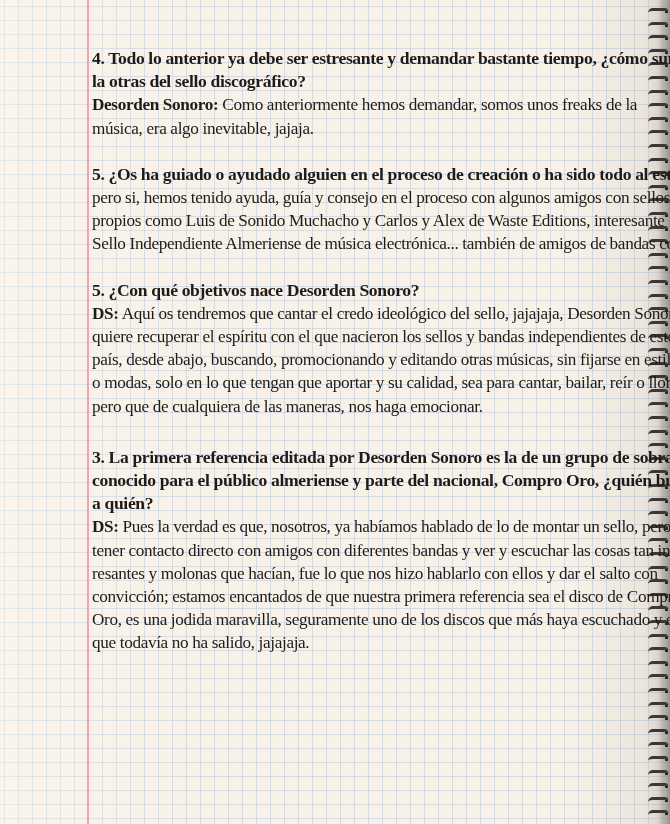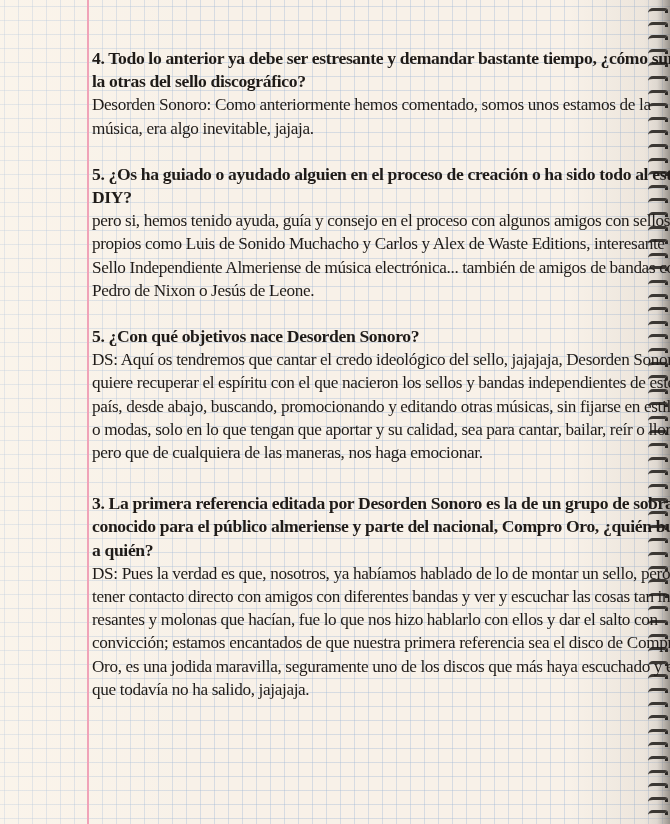--- a/index.html
+++ b/index.html
@@ -41,21 +41,21 @@
     position: absolute; left: 92px; top: 47px; width: 548px;
     color: #1f1b18;
     font-size: 17.2px; line-height: 23.2px;
     letter-spacing: -0.35px;
   }
   .qa { margin: 0; }
   .qa + .qa { margin-top: 23px; }
   .qa.q7 { margin-top: 28px; }
   .question { font-weight: bold; font-size: 17.6px; margin: 0; }
   .answer { margin: 0; font-weight: normal; }
-  .speaker { font-weight: normal; }
+  .speaker { font-weight: bold; }
   .line { display: block; white-space: nowrap; }
 </style>
 </head>
 <body>
 
 <div class="paper"></div>
 <div class="paper-shade"></div>
 <div class="margin-line"></div>
 <div class="spiral" id="spiral">
     <div class="coil" style="top: 8px;"></div>
@@ -121,35 +121,33 @@
   </div>
 
 <div class="content">
 
   <div class="qa">
     <p class="question">
       <span class="line">4.  Todo lo anterior ya debe ser estresante y demandar bastante tiempo, ¿cómo surge</span>
       <span class="line">la otras del sello discográfico?</span>
     </p>
     <p class="answer">
-      <span class="line"><span class="speaker">Desorden Sonoro:</span><span> Como anteriormente hemos comentado, somos unos estamos de la</span></span>
+      <span class="line"><span class="speaker">Desorden Sonoro:</span><span> Como anteriormente hemos demandar, somos unos freaks de la</span></span>
       <span class="line">música, era algo inevitable, jajaja.</span>
     </p>
   </div>
 
   <div class="qa">
     <p class="question">
       <span class="line">5.  ¿Os ha guiado o ayudado alguien en el proceso de creación o ha sido todo al estilo</span>
-      <span class="line">DIY?</span>
     </p>
     <p class="answer">
       <span class="line">pero si, hemos tenido ayuda, guía y consejo en el proceso con algunos amigos con sellos</span>
       <span class="line">propios como Luis de Sonido Muchacho y Carlos y Alex de Waste Editions, interesante</span>
       <span class="line">Sello Independiente Almeriense de música electrónica... también de amigos de bandas como</span>
-      <span class="line">Pedro de Nixon o Jesús de Leone.</span>
     </p>
   </div>
 
   <div class="qa">
     <p class="question">
       <span class="line">5.  ¿Con qué objetivos nace Desorden Sonoro?</span>
     </p>
     <p class="answer">
       <span class="line"><span class="speaker">DS:</span><span> Aquí os tendremos que cantar el credo ideológico del sello, jajajaja, Desorden Sonoro</span></span>
       <span class="line">quiere recuperar el espíritu con el que nacieron los sellos y bandas independientes de este</span>

